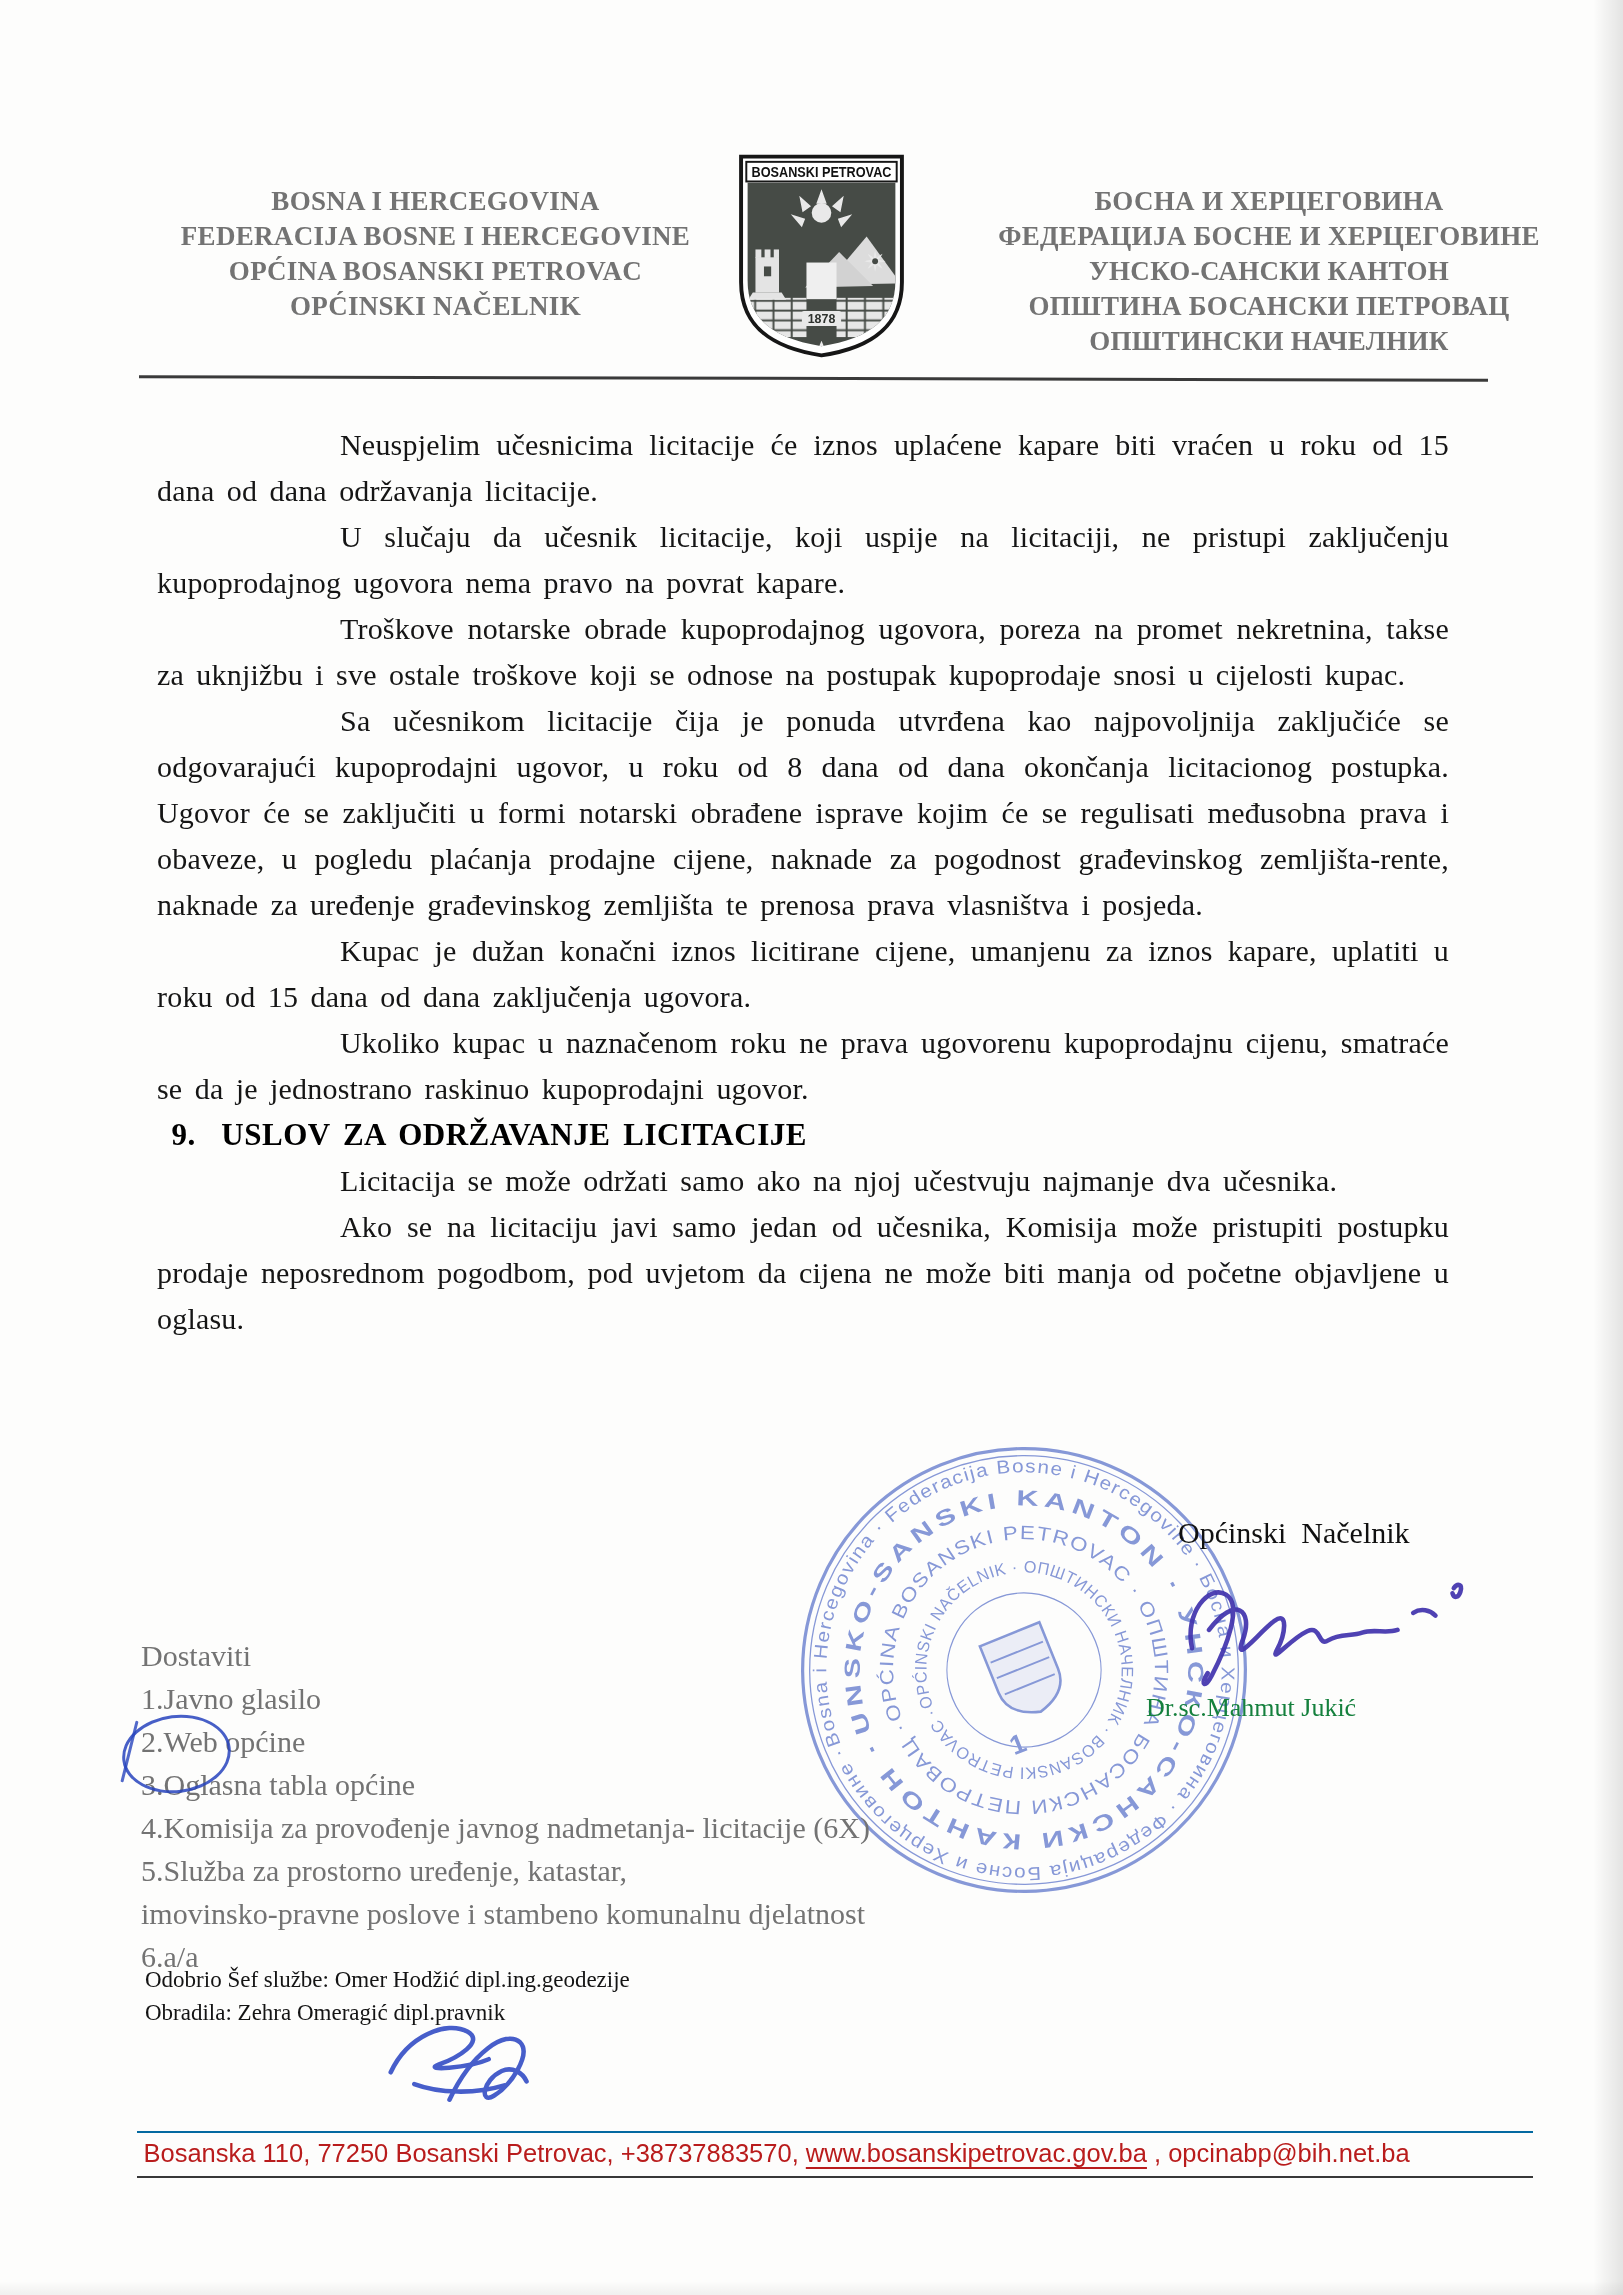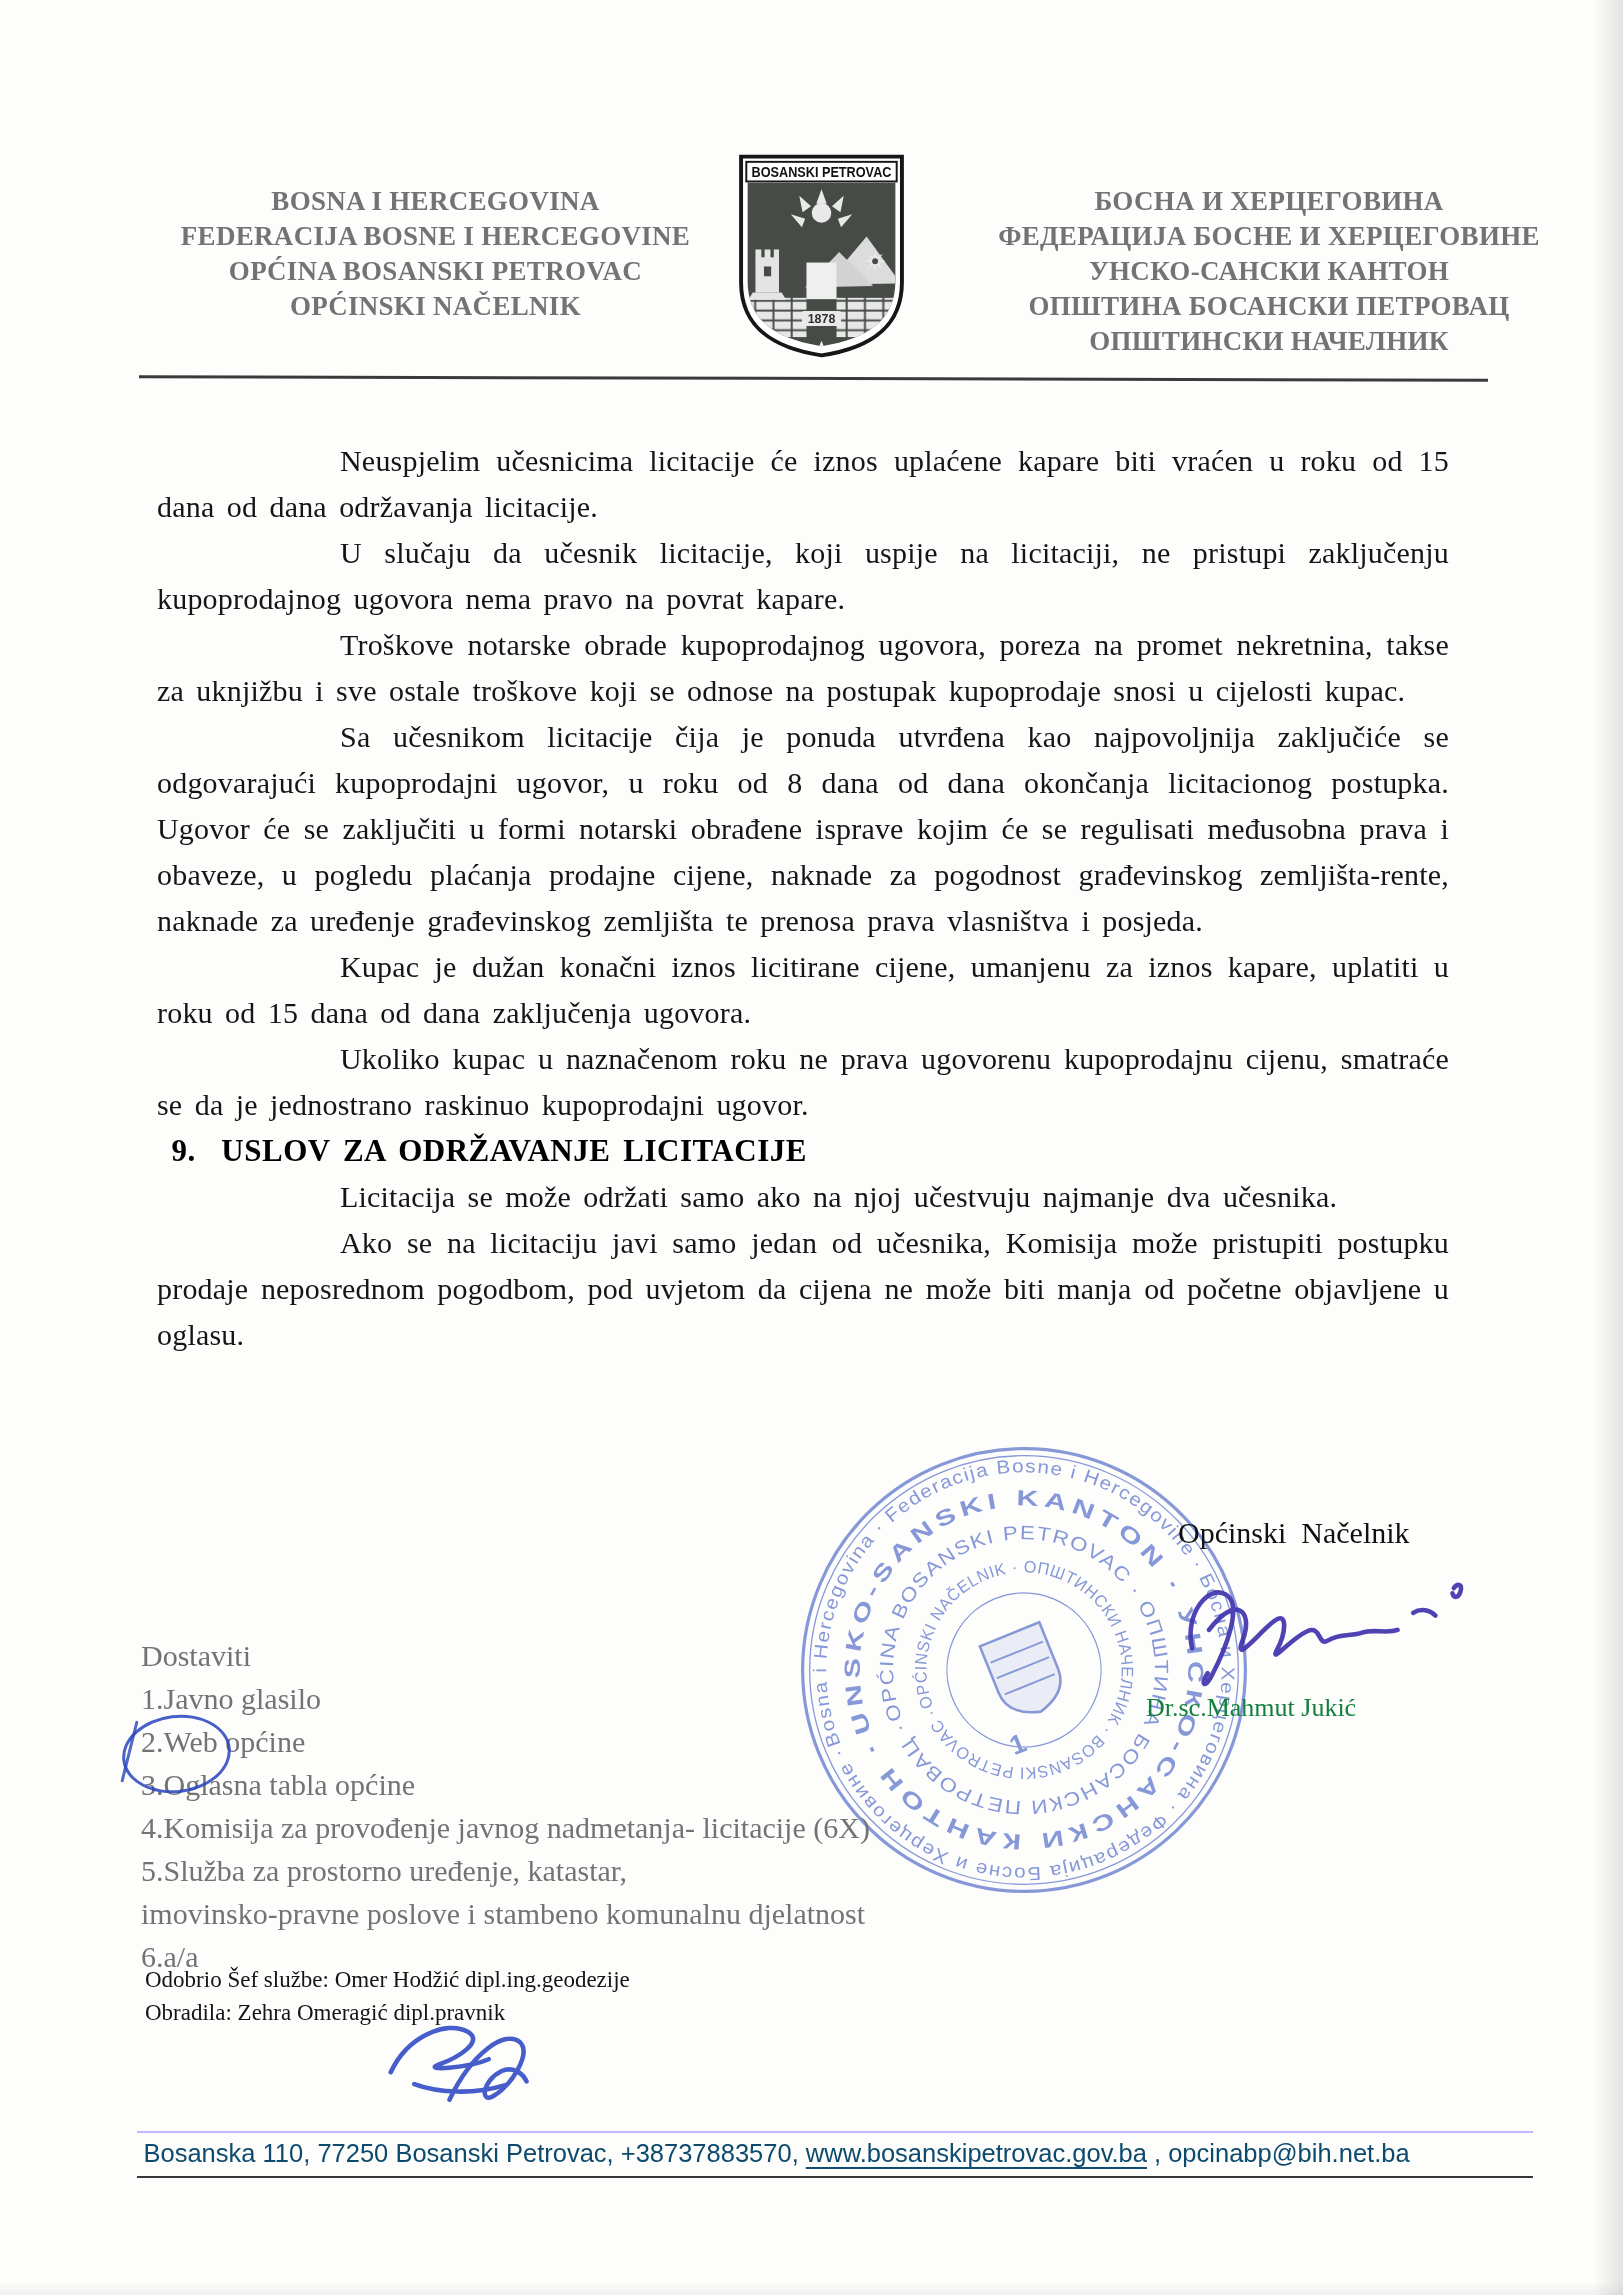--- a/index.html
+++ b/index.html
@@ -8,21 +8,21 @@
     overflow:hidden;font-family:"Liberation Serif",serif;color:#151515;
   }
   
   .head-col{position:absolute;text-align:center;font-weight:bold;font-size:27px;line-height:35px;color:#737373;letter-spacing:0.3px;}
   .head-col.left{left:154px;top:184px;width:563px;}
   .head-col.right{left:929px;top:184px;width:680px;}
   .crest{position:absolute;left:737px;top:154px;width:169px;height:204px;}
   .head-rule{position:absolute;left:139px;top:377px;width:1349px;height:3.3px;background:#3a3a3a;transform:rotate(.15deg);}
   
   .doc-body{
-    position:absolute;left:157px;top:438px;width:1292px;
+    position:absolute;left:157px;top:422px;width:1292px;
     font-size:30px;line-height:46px;text-align:justify;
     word-spacing:4.6px;letter-spacing:0.2px;
   }
   .doc-body p{margin:0;text-indent:183px;}
   .doc-body h2{margin:0;font-size:31px;line-height:46px;font-weight:bold;text-align:left;letter-spacing:0.5px;color:#000;}
   .sec9{padding-left:14.4px;}
   .pre{white-space:pre-wrap;}
   
   .sign-title{position:absolute;left:1178px;top:1516px;font-size:30px;color:#101010;}
   .sign-name{position:absolute;left:1146px;top:1693px;font-size:26px;color:#15803d;}
@@ -37,23 +37,23 @@
     border:3.9px solid rgba(39,67,189,.85);border-radius:50%;transform:rotate(-7deg);
   }
   .circle2-slash{
     position:absolute;left:128px;top:1720px;width:2.6px;height:63px;
     background:rgba(39,67,189,.8);transform:rotate(14deg);border-radius:1.3px;
   }
   .notes{position:absolute;left:145px;top:1963px;font-size:23px;line-height:33px;color:#141414;font-family:Liberation Serif, serif;}
   
   .footer{
     position:absolute;left:137px;top:2131px;width:1389px;
-    border-top:2px solid #c4b5fd;border-bottom:2.6px solid #383838;
+    border-top:2px solid #0369a1;border-bottom:2.6px solid #383838;
     padding:5.9px 0 7.9px 6.5px;
-    font-family:"Liberation Sans",sans-serif;font-size:25.5px;color:#0c4a6e;
+    font-family:"Liberation Sans",sans-serif;font-size:25.5px;color:#b91c1c;
   }
   .footer .u{text-decoration:underline;text-underline-offset:4.6px;text-decoration-thickness:2px;}
   
   .scan-edge{position:absolute;right:0;top:0;width:30px;height:100%;
     background:linear-gradient(to right,rgba(0,0,0,0),rgba(0,0,0,.10));}
   .scan-bottom{position:absolute;left:0;bottom:0;width:100%;height:14.4px;
     background:linear-gradient(to bottom,rgba(0,0,0,0),rgba(0,0,0,.05));}
 </style>
 </head>
 <body>

